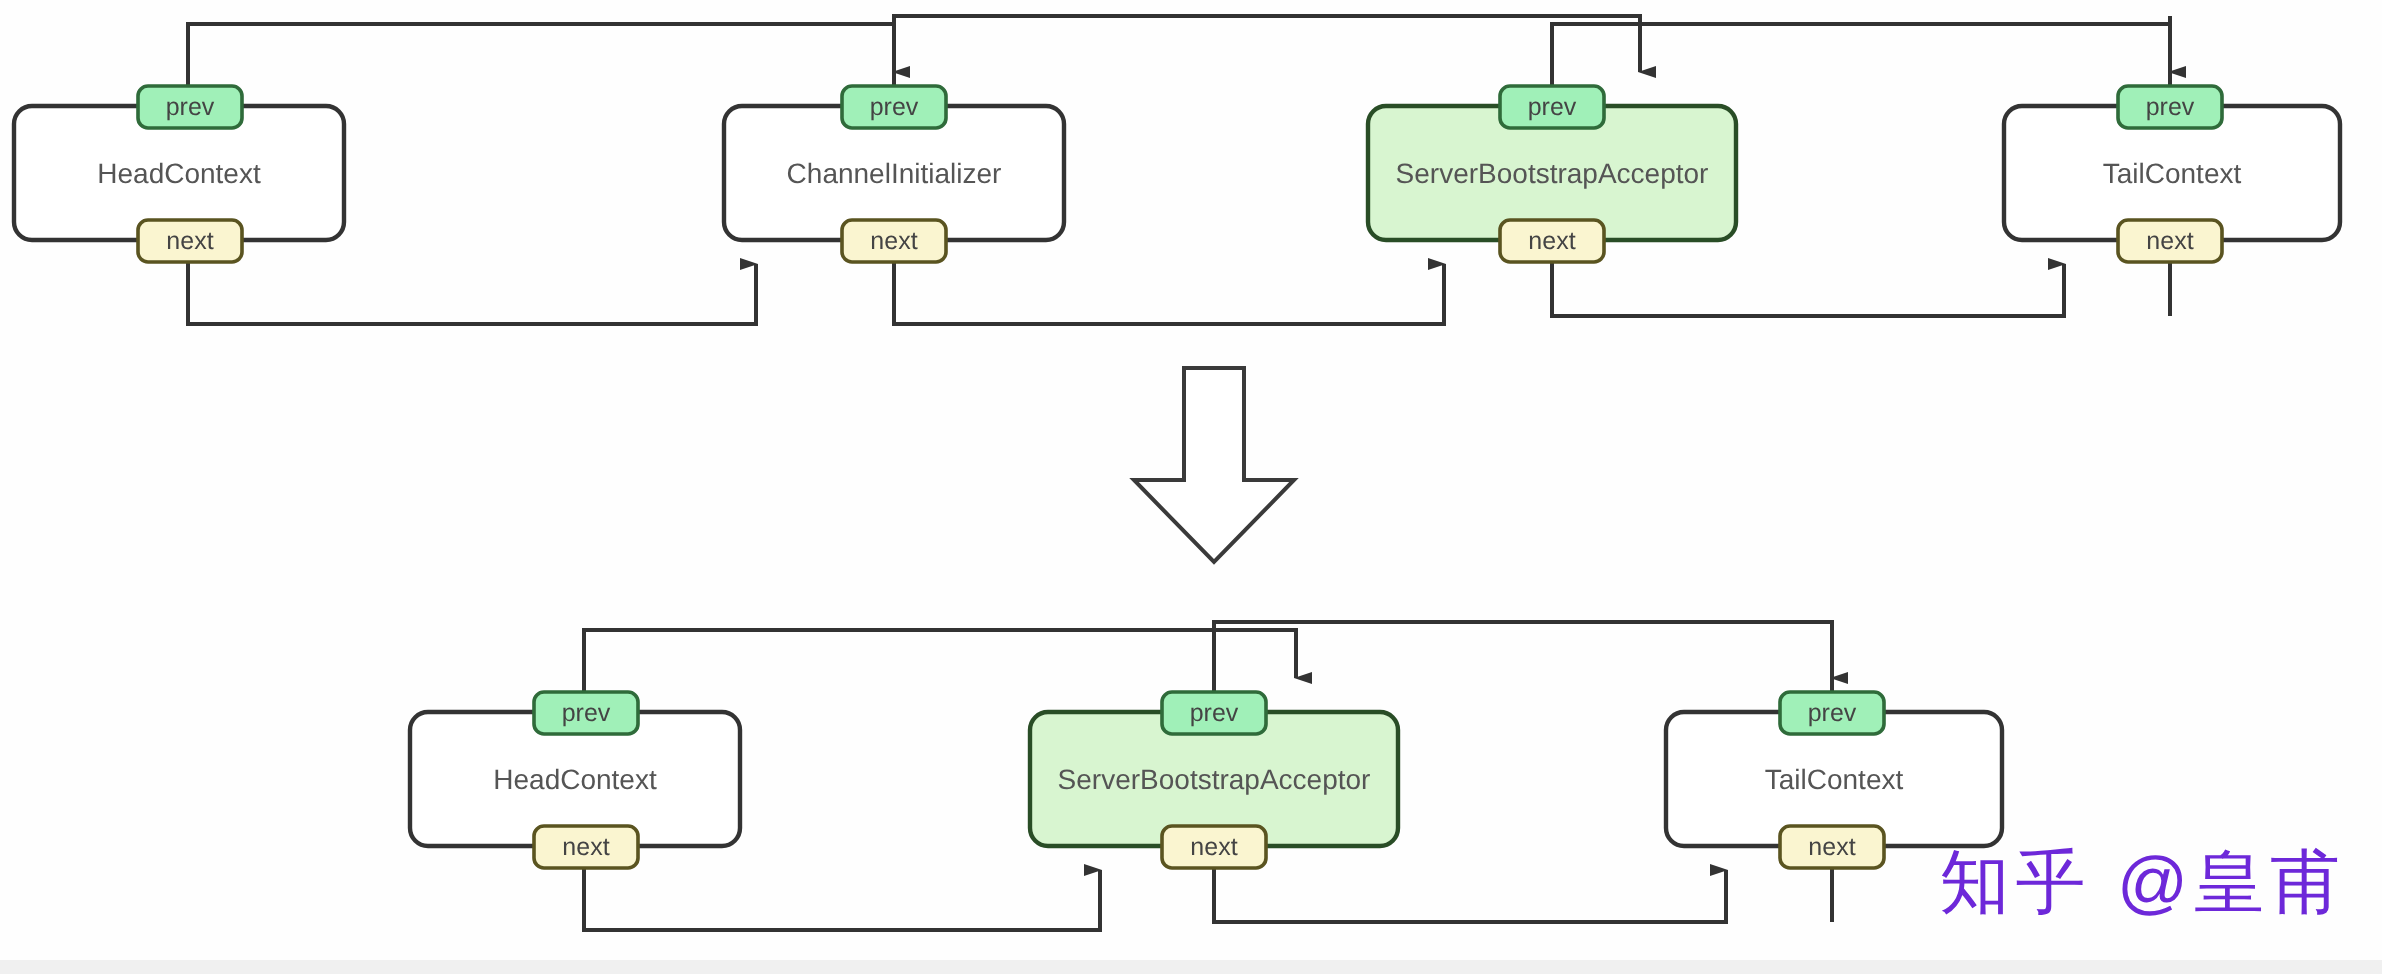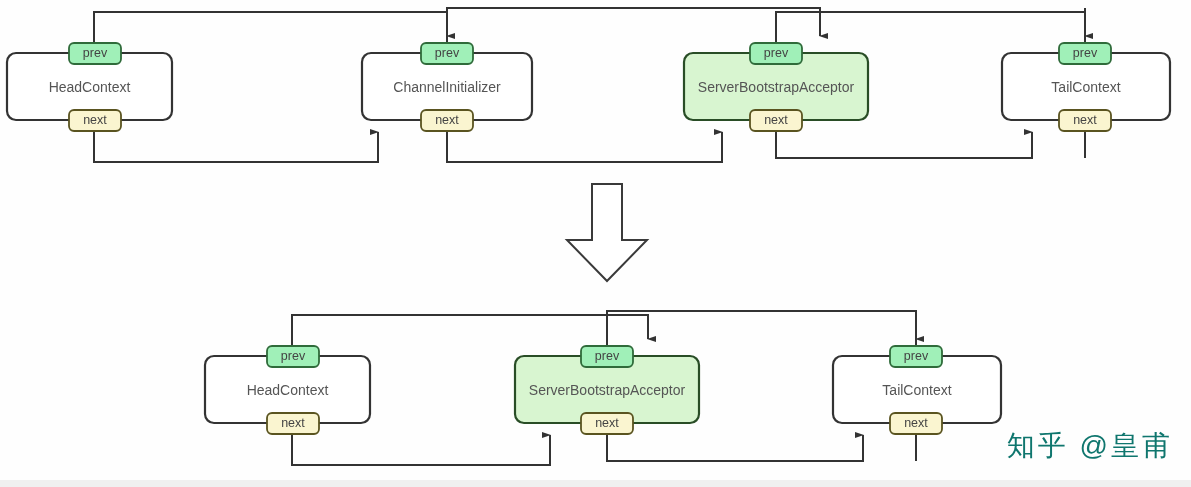--- a/index.html
+++ b/index.html
@@ -53,22 +53,22 @@
     fill: #ffffff;
     stroke: #3a3a3a;
     stroke-width: 2;
     stroke-linejoin: miter;
   }
   .watermark {
     position: absolute;
     right: 18px;
     bottom: 22px;
     font-family: "Liberation Sans", sans-serif;
-    font-size: 28px;
-    color: #0f766e;
+    font-size: 35px;
+    color: #6d28d9;
     letter-spacing: 3px;
     user-select: none;
     white-space: nowrap;
   }
   .bottom-strip {
     position: absolute;
     left: 0;
     bottom: 0;
     width: 1191px;
     height: 7px;

